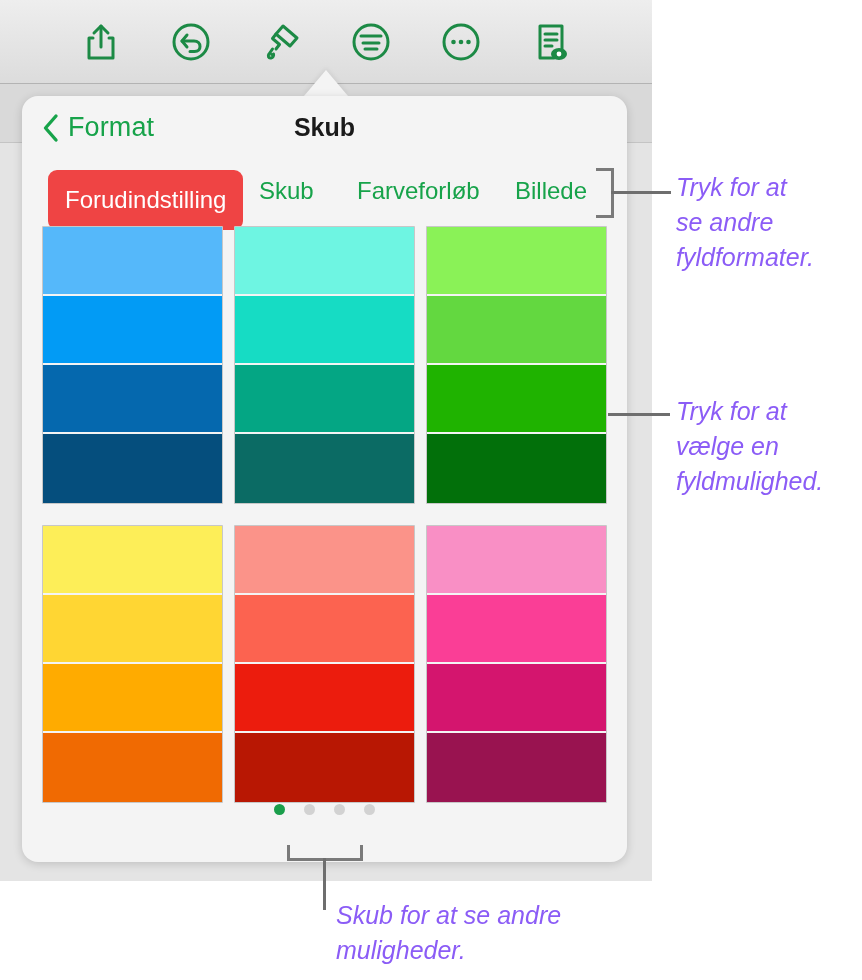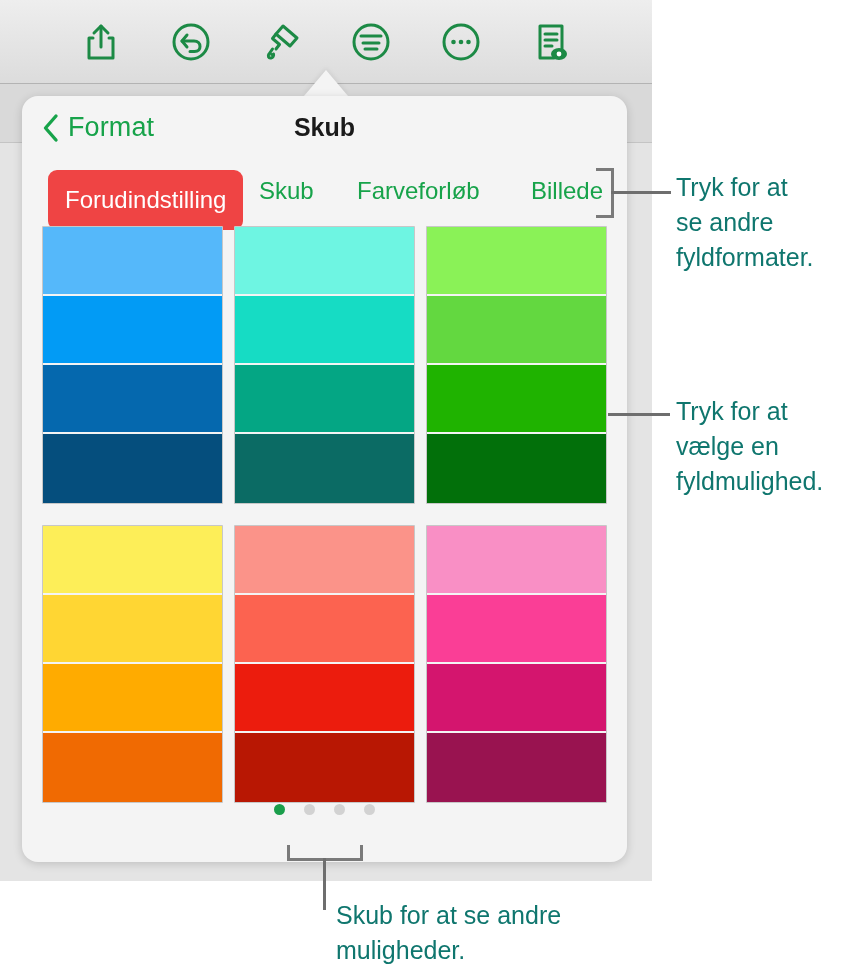--- a/index.html
+++ b/index.html
@@ -187,22 +187,23 @@
     border-radius: 50%;
     background: #d2d2d2;
   }
   .dot.active { background: #1a9e4b; }
 
   
   .callout-text {
     position: absolute;
     font-size: 25px;
     line-height: 35px;
-    color: #0f766e;
+    color: #8b5cf6;
     white-space: pre-line;
+    font-style: italic;
   }
   .leader {
     position: absolute;
     background: #6e6e6e;
   }
   .bracket {
     position: absolute;
     border: 3px solid #7a7a7a;
     border-left: none;
     box-sizing: border-box;
@@ -283,21 +284,21 @@
       </span>
       <span>Format</span>
     </div>
     <div id="pop-title">Skub</div>
   </div>
 
   <div id="tab-row">
     <div class="tab active" style="left:26px;">Forudindstilling</div>
     <div class="tab" style="left:237px;">Skub</div>
     <div class="tab" style="left:335px;text-align:right;">Farveforløb</div>
-    <div class="tab" style="left:493px;margin-left:16px;">Billede</div>
+    <div class="tab" style="left:493px;">Billede</div>
   </div>
 
   <div id="swatch-area">
     <div class="swatch-block" style="left:20px;  top:0px;">
         <div class="swatch-cell" style="background: rgb(85, 184, 250);"></div>
         <div class="swatch-cell" style="background: rgb(2, 155, 245);"></div>
         <div class="swatch-cell" style="background: rgb(5, 104, 174);"></div>
         <div class="swatch-cell" style="background: rgb(5, 78, 125);"></div>
       </div>
     <div class="swatch-block" style="left:212px; top:0px;">

